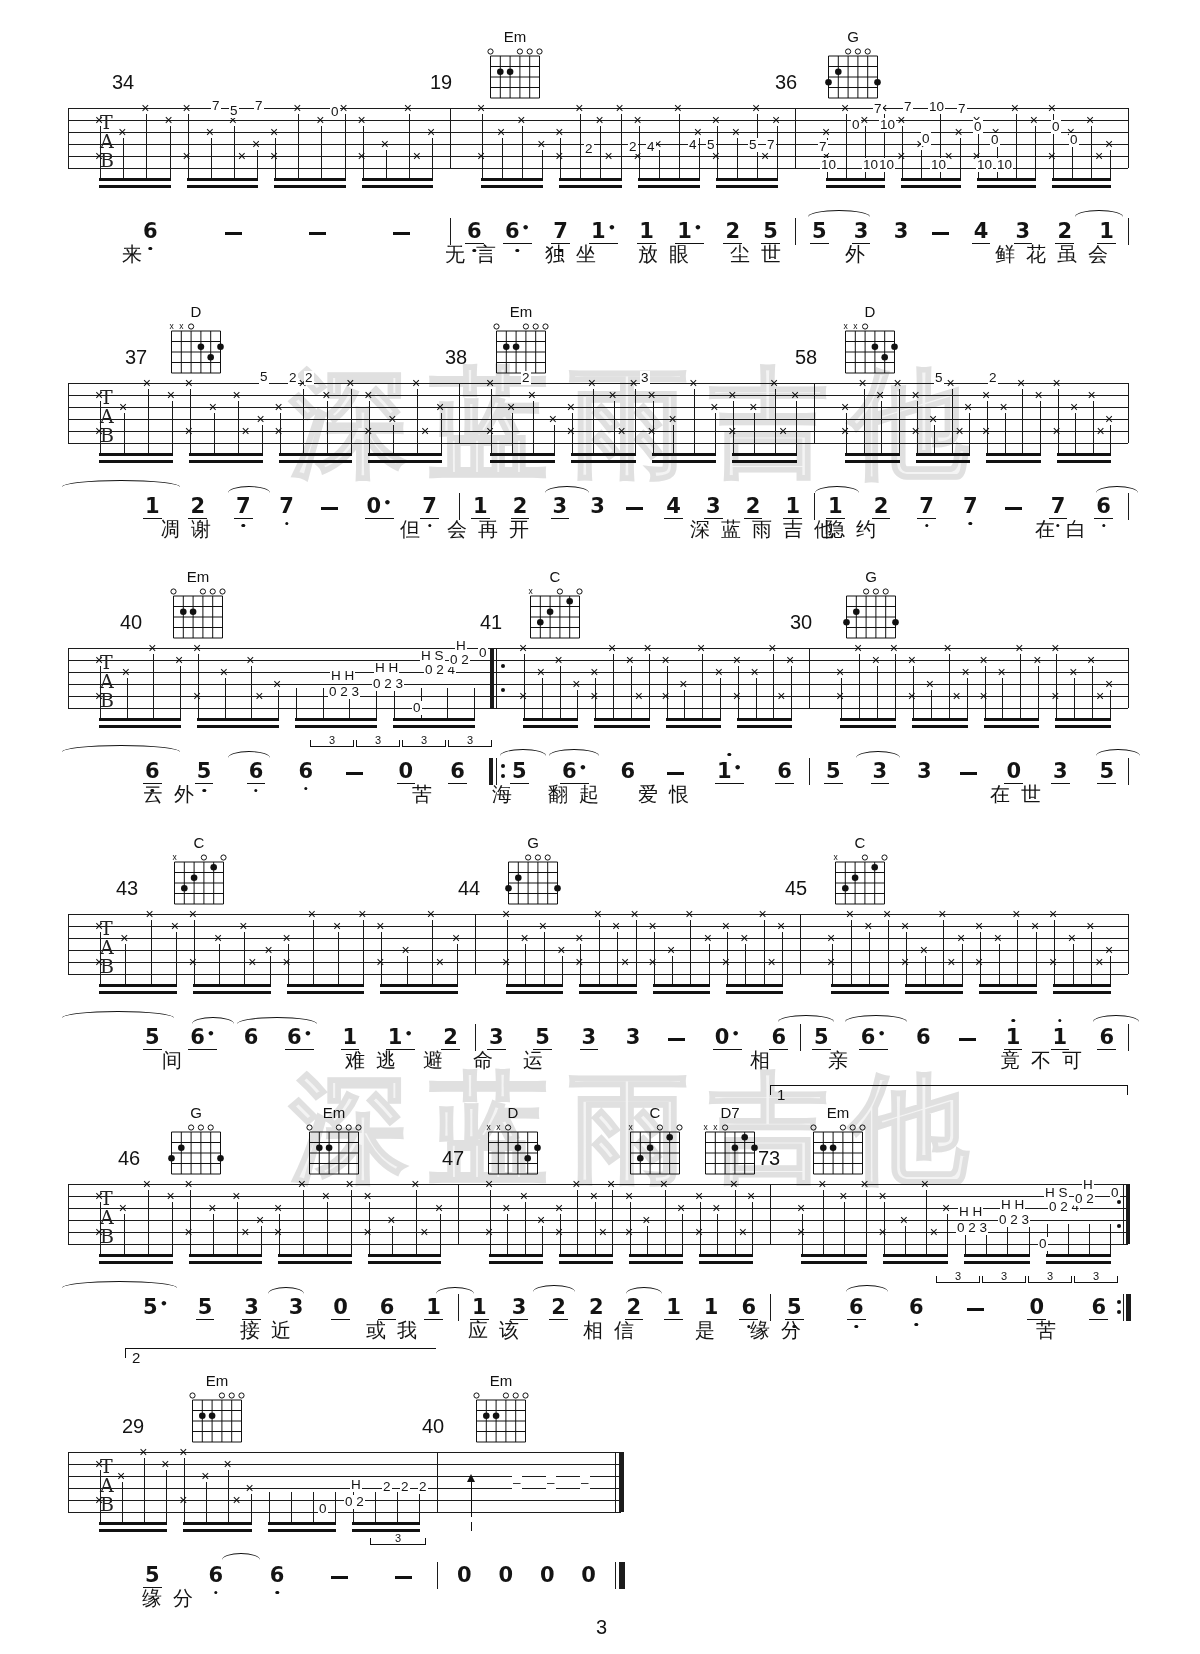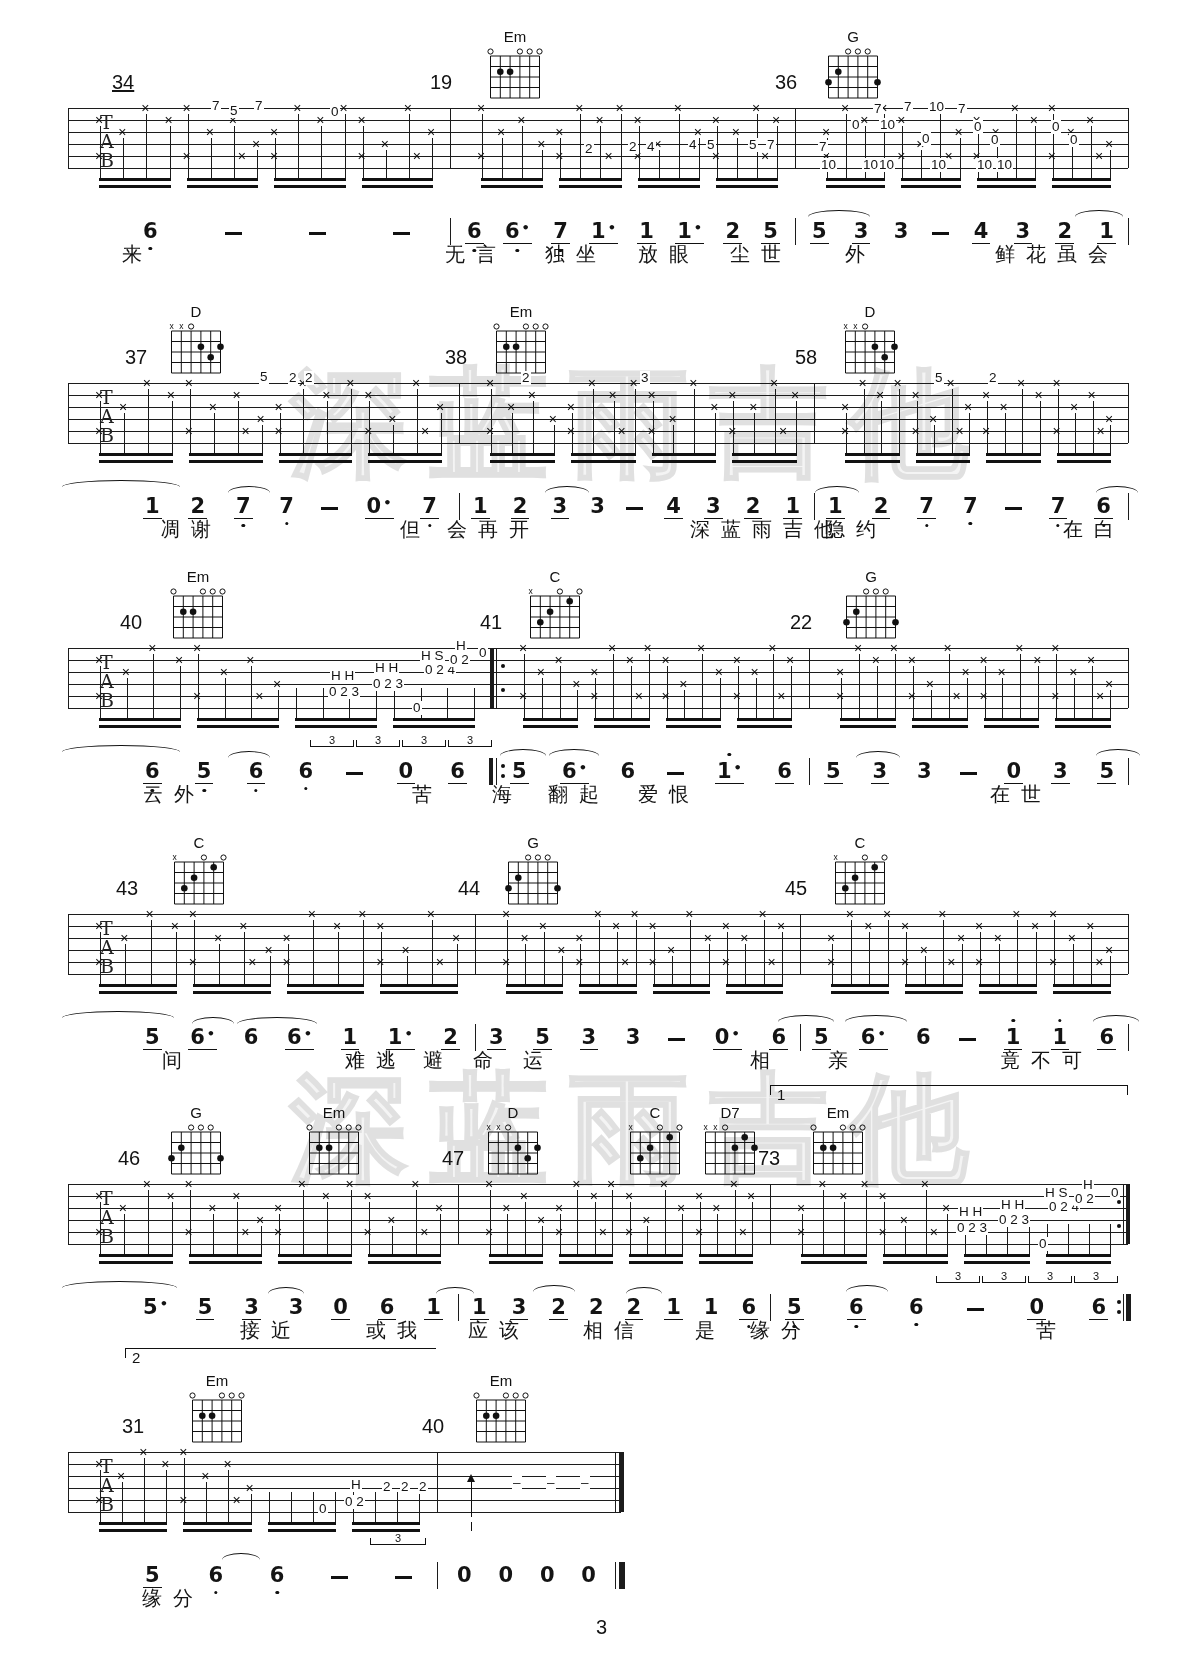--- a/index.html
+++ b/index.html
@@ -56,21 +56,21 @@
       <div class="sline" style="left: 68px; top: 144px; width: 1060px;"></div>
       <div class="sline" style="left: 68px; top: 156px; width: 1060px;"></div>
       <div class="sline" style="left: 68px; top: 168px; width: 1060px;"></div>
       <div class="tabletter" style="left: 100px; top: 113px;">T</div>
       <div class="tabletter" style="left: 100px; top: 132px;">A</div>
       <div class="tabletter" style="left: 100px; top: 151px;">B</div>
       <div class="bar" style="left: 68px; top: 108px; width: 1.2px; height: 60px;"></div>
       <div class="bar" style="left: 450px; top: 108px; width: 1.2px; height: 60px;"></div>
       <div class="bar" style="left: 795px; top: 108px; width: 1.2px; height: 60px;"></div>
       <div class="bar" style="left: 1128px; top: 108px; width: 1.2px; height: 60px;"></div>
-      <div class="mnum" style="left: 112px; top: 72px; text-decoration: underline;">34</div>
+      <div class="mnum" style="left: 112px; top: 72px;">34</div>
       <div class="mnum" style="left: 430px; top: 72px;">19</div>
       <div class="mnum" style="left: 775px; top: 72px;">36</div>
       <div class="chord" style="left: 487px; top: 30px;"><svg width="56" height="72">
           <text x="28" y="12" font-size="15" text-anchor="middle" fill="#111" font-family="Liberation Sans,sans-serif">Em</text>
           <circle cx="3.5" cy="21.5" r="2.6" fill="none" stroke="#111" stroke-width="1"></circle>
           <circle cx="32.900000000000006" cy="21.5" r="2.6" fill="none" stroke="#111" stroke-width="1"></circle>
           <circle cx="42.7" cy="21.5" r="2.6" fill="none" stroke="#111" stroke-width="1"></circle>
           <circle cx="52.5" cy="21.5" r="2.6" fill="none" stroke="#111" stroke-width="1"></circle>
           <line x1="3.5" y1="26" x2="3.5" y2="68" stroke="#111" stroke-width="1"></line>
           <line x1="13.3" y1="26" x2="13.3" y2="68" stroke="#111" stroke-width="1"></line>
@@ -567,40 +567,40 @@
         <div class="tok"><span><span class="num u1">6</span></span><span class="ldot"></span></div>
       </div>
       <div class="bar" style="left: 459px; top: 493px; width: 1.4px; height: 27px;"></div>
       <div class="bar" style="left: 814px; top: 493px; width: 1.4px; height: 27px;"></div>
       <div class="bar" style="left: 1128px; top: 493px; width: 1.4px; height: 27px;"></div>
       <div class="lyr" style="left: 160px; top: 519px;">凋谢</div>
       <div class="lyr" style="left: 400px; top: 519px;">但</div>
       <div class="lyr" style="left: 447px; top: 519px;">会再开</div>
       <div class="lyr" style="left: 690px; top: 519px;">深蓝雨吉他</div>
       <div class="lyr" style="left: 825px; top: 519px;">隐约</div>
-      <div class="lyr" style="left: 1035px; top: 519px; margin-left: 28px;">在白</div>
+      <div class="lyr" style="left: 1035px; top: 519px;">在白</div>
       <div class="sline" style="left: 68px; top: 648px; width: 1060px;"></div>
       <div class="sline" style="left: 68px; top: 660px; width: 1060px;"></div>
       <div class="sline" style="left: 68px; top: 672px; width: 1060px;"></div>
       <div class="sline" style="left: 68px; top: 684px; width: 1060px;"></div>
       <div class="sline" style="left: 68px; top: 696px; width: 1060px;"></div>
       <div class="sline" style="left: 68px; top: 708px; width: 1060px;"></div>
       <div class="tabletter" style="left: 100px; top: 653px;">T</div>
       <div class="tabletter" style="left: 100px; top: 672px;">A</div>
       <div class="tabletter" style="left: 100px; top: 691px;">B</div>
       <div class="bar" style="left: 68px; top: 648px; width: 1.2px; height: 60px;"></div>
       <div class="bar" style="left: 490px; top: 648px; width: 3.5px; height: 60px;"></div>
       <div class="bar" style="left: 496px; top: 648px; width: 1.2px; height: 60px;"></div>
       <div class="rdot" style="left: 501px; top: 664px;"></div>
       <div class="rdot" style="left: 501px; top: 688px;"></div>
       <div class="bar" style="left: 809px; top: 648px; width: 1.2px; height: 60px;"></div>
       <div class="bar" style="left: 1128px; top: 648px; width: 1.2px; height: 60px;"></div>
       <div class="mnum" style="left: 120px; top: 612px;">40</div>
       <div class="mnum" style="left: 480px; top: 612px;">41</div>
-      <div class="mnum" style="left: 790px; top: 612px;">22</div>
+      <div class="mnum" style="left: 790px; top: 612px;">30</div>
       <div class="chord" style="left: 170px; top: 570px;"><svg width="56" height="72">
           <text x="28" y="12" font-size="15" text-anchor="middle" fill="#111" font-family="Liberation Sans,sans-serif">Em</text>
           <circle cx="3.5" cy="21.5" r="2.6" fill="none" stroke="#111" stroke-width="1"></circle>
           <circle cx="32.900000000000006" cy="21.5" r="2.6" fill="none" stroke="#111" stroke-width="1"></circle>
           <circle cx="42.7" cy="21.5" r="2.6" fill="none" stroke="#111" stroke-width="1"></circle>
           <circle cx="52.5" cy="21.5" r="2.6" fill="none" stroke="#111" stroke-width="1"></circle>
           <line x1="3.5" y1="26" x2="3.5" y2="68" stroke="#111" stroke-width="1"></line>
           <line x1="13.3" y1="26" x2="13.3" y2="68" stroke="#111" stroke-width="1"></line>
           <line x1="23.1" y1="26" x2="23.1" y2="68" stroke="#111" stroke-width="1"></line>
           <line x1="32.900000000000006" y1="26" x2="32.900000000000006" y2="68" stroke="#111" stroke-width="1"></line>
@@ -1450,21 +1450,21 @@
       <div class="sline" style="left: 68px; top: 1488px; width: 553px;"></div>
       <div class="sline" style="left: 68px; top: 1500px; width: 553px;"></div>
       <div class="sline" style="left: 68px; top: 1512px; width: 553px;"></div>
       <div class="tabletter" style="left: 100px; top: 1457px;">T</div>
       <div class="tabletter" style="left: 100px; top: 1476px;">A</div>
       <div class="tabletter" style="left: 100px; top: 1495px;">B</div>
       <div class="bar" style="left: 68px; top: 1452px; width: 1.2px; height: 60px;"></div>
       <div class="bar" style="left: 437px; top: 1452px; width: 1.2px; height: 60px;"></div>
       <div class="bar" style="left: 615px; top: 1452px; width: 1.2px; height: 60px;"></div>
       <div class="bar" style="left: 619px; top: 1452px; width: 5px; height: 60px;"></div>
-      <div class="mnum" style="left: 122px; top: 1416px;">31</div>
+      <div class="mnum" style="left: 122px; top: 1416px;">29</div>
       <div class="mnum" style="left: 422px; top: 1416px;">40</div>
       <div class="chord" style="left: 189px; top: 1374px;"><svg width="56" height="72">
           <text x="28" y="12" font-size="15" text-anchor="middle" fill="#111" font-family="Liberation Sans,sans-serif">Em</text>
           <circle cx="3.5" cy="21.5" r="2.6" fill="none" stroke="#111" stroke-width="1"></circle>
           <circle cx="32.900000000000006" cy="21.5" r="2.6" fill="none" stroke="#111" stroke-width="1"></circle>
           <circle cx="42.7" cy="21.5" r="2.6" fill="none" stroke="#111" stroke-width="1"></circle>
           <circle cx="52.5" cy="21.5" r="2.6" fill="none" stroke="#111" stroke-width="1"></circle>
           <line x1="3.5" y1="26" x2="3.5" y2="68" stroke="#111" stroke-width="1"></line>
           <line x1="13.3" y1="26" x2="13.3" y2="68" stroke="#111" stroke-width="1"></line>
           <line x1="23.1" y1="26" x2="23.1" y2="68" stroke="#111" stroke-width="1"></line>

